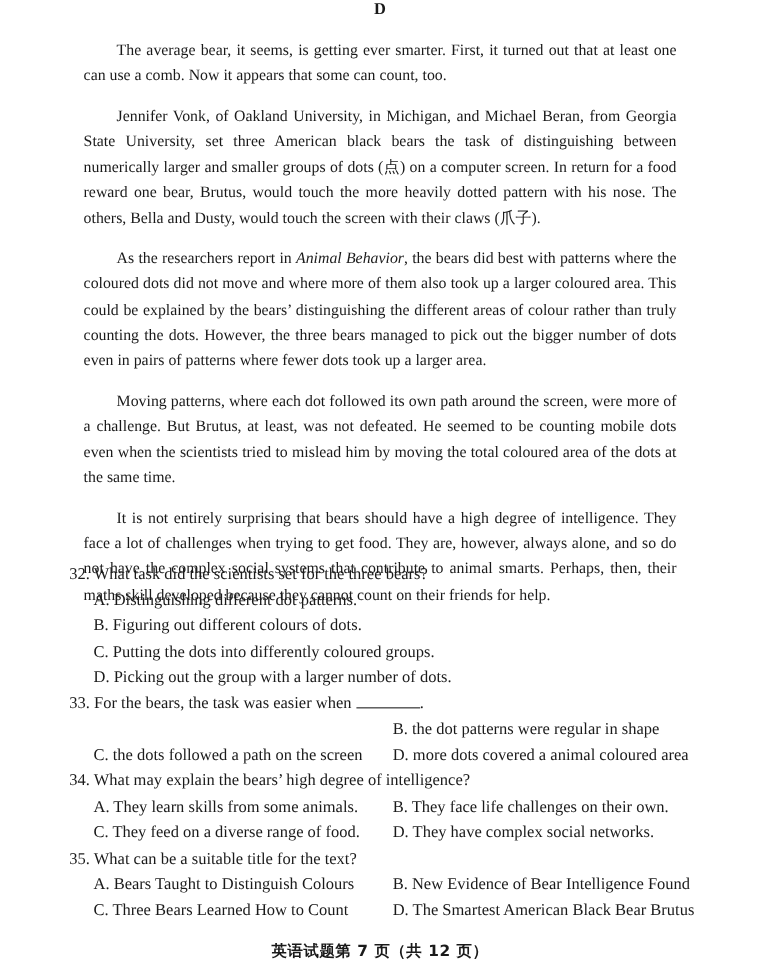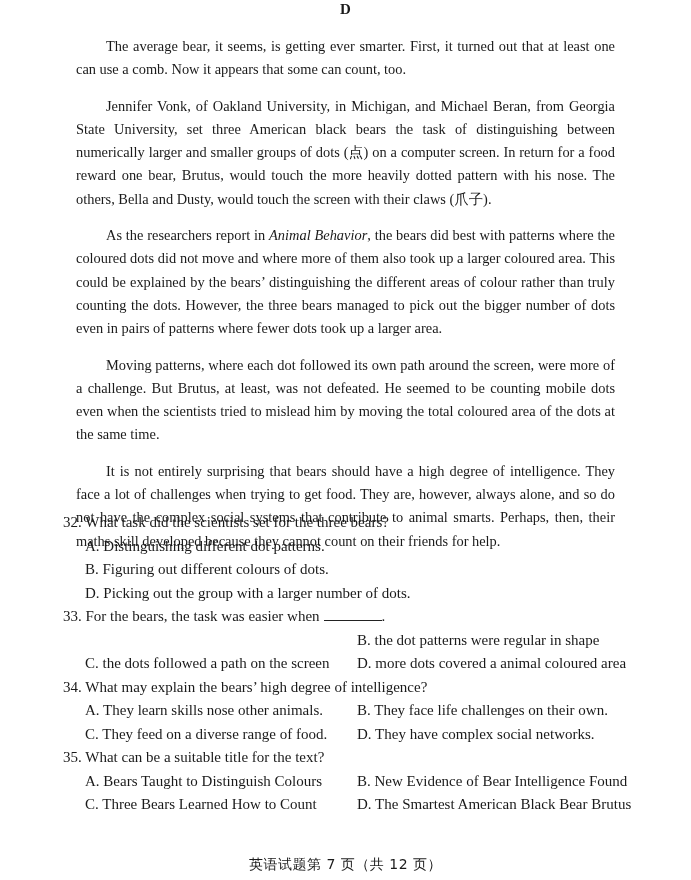--- a/index.html
+++ b/index.html
@@ -13,21 +13,21 @@
   .questions { position: absolute; top: 511px; left: 63px; width: 580px; font-size: 15px; }
   .q-stem { height: 23.5px; line-height: 23.5px; white-space: nowrap; }
   .opt-row { height: 23.5px; line-height: 23.5px; white-space: nowrap; position: relative; text-decoration: underline; }
   .opt { position: absolute; top: 0; }
   .opt.col1 { left: 22px; }
   .opt.col2 { left: 294px; }
   .opt.full { left: 22px; }
   .blank { display: inline-block; width: 58px; border-bottom: 1px solid #222; height: 14px;
            vertical-align: baseline; margin-left: 4px; }
   .footer { position: absolute; top: 856px; left: 0; width: 691px; text-align: center;
-            font-size: 14px; font-family: "DejaVu Sans", sans-serif; letter-spacing: 0.5px; }
+            font-size: 14px; font-family: "DejaVu Sans", sans-serif; letter-spacing: 0.5px; font-weight: bold; }
 </style>
 </head>
 <body>
 
 <div class="title">D</div>
 
 <div class="passage">
   <p>The average bear, it seems, is getting ever smarter. First, it turned out that at least one can use a comb. Now it appears that some can count, too.</p>
   <p>Jennifer Vonk, of Oakland University, in Michigan, and Michael Beran, from Georgia State University, set three American black bears the task of distinguishing between numerically larger and smaller groups of dots (点) on a computer screen. In return for a food reward one bear, Brutus, would touch the more heavily dotted pattern with his nose. The others, Bella and Dusty, would touch the screen with their claws (爪子).</p>
   <p><span>As the researchers report in </span><i>Animal Behavior</i><span>, the bears did best with patterns where the coloured dots did not move and where more of them also took up a larger coloured area. This could be explained by the bears’ distinguishing the different areas of colour rather than truly counting the dots. However, the three bears managed to pick out the bigger number of dots even in pairs of patterns where fewer dots took up a larger area.</span></p>
@@ -41,41 +41,44 @@
     <span>32.</span>
     <span>What task did the scientists set for the three bears?</span>
   </div>
   <div class="opt-row">
       <span class="opt full">A. Distinguishing different dot patterns.</span>
     </div>
   <div class="opt-row">
       <span class="opt full">B. Figuring out different colours of dots.</span>
     </div>
   <div class="opt-row">
+      <span class="opt full">C. Putting the dots into differently coloured groups.</span>
+    </div>
+  <div class="opt-row">
       <span class="opt full">D. Picking out the group with a larger number of dots.</span>
     </div>
 
   <div class="q-stem">
     <span>33.</span>
     <span>For the bears, the task was easier when</span><span class="blank"></span><span>.</span>
   </div>
   <div class="opt-row">
     <span class="opt col2">B. the dot patterns were regular in shape</span>
   </div>
   <div class="opt-row">
     <span class="opt col1">C. the dots followed a path on the screen</span>
     <span class="opt col2">D. more dots covered a animal coloured area</span>
   </div>
 
   <div class="q-stem">
     <span>34.</span>
     <span>What may explain the bears’ high degree of intelligence?</span>
   </div>
   <div class="opt-row">
-    <span class="opt col1">A. They learn skills nose other animals.</span>
+    <span class="opt col1">A. They learn skills from some animals.</span>
     <span class="opt col2">B. They face life challenges on their own.</span>
   </div>
   <div class="opt-row">
     <span class="opt col1">C. They feed on a diverse range of food.</span>
     <span class="opt col2">D. They have complex social networks.</span>
   </div>
 
   <div class="q-stem">
     <span>35.</span>
     <span>What can be a suitable title for the text?</span>

